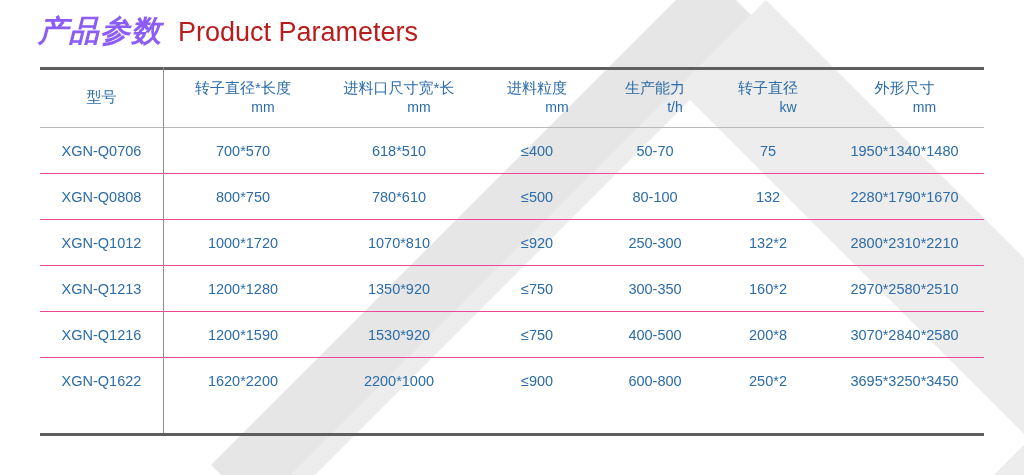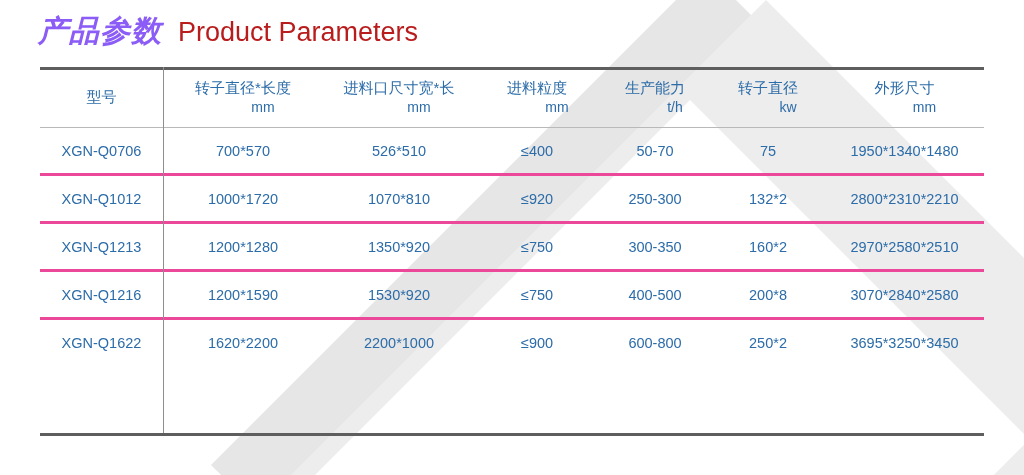--- a/index.html
+++ b/index.html
@@ -113,21 +113,21 @@
   }
   thead th .unit {
     display: block;
     font-size: 14px;
     margin-left: 40px;
   }
 
   tbody td {
     height: 45px;
     font-size: 14.5px;
-    border-bottom: 3px solid #ec4899;
+    border-bottom: 1px solid #ec4899;
   }
   tbody tr:last-child td {
     border-bottom: none;
   }
   .divider-line {
     position: absolute;
     left: 163px;
     top: 67px;
     width: 1px;
     height: 367px;
@@ -197,25 +197,34 @@
         <th style="width:159px">
           <span>外形尺寸</span>
           <span class="unit">mm</span>
         </th>
       </tr>
     </thead>
     <tbody id="table-body">
         <tr>
           <td>XGN-Q0706</td>
           <td>700*570</td>
-          <td>526*510</td>
+          <td>618*510</td>
           <td>≤400</td>
           <td>50-70</td>
           <td>75</td>
           <td>1950*1340*1480</td>
+        </tr>
+        <tr>
+          <td>XGN-Q0808</td>
+          <td>800*750</td>
+          <td>780*610</td>
+          <td>≤500</td>
+          <td>80-100</td>
+          <td>132</td>
+          <td>2280*1790*1670</td>
         </tr>
         <tr>
           <td>XGN-Q1012</td>
           <td>1000*1720</td>
           <td>1070*810</td>
           <td>≤920</td>
           <td>250-300</td>
           <td>132*2</td>
           <td>2800*2310*2210</td>
         </tr>

